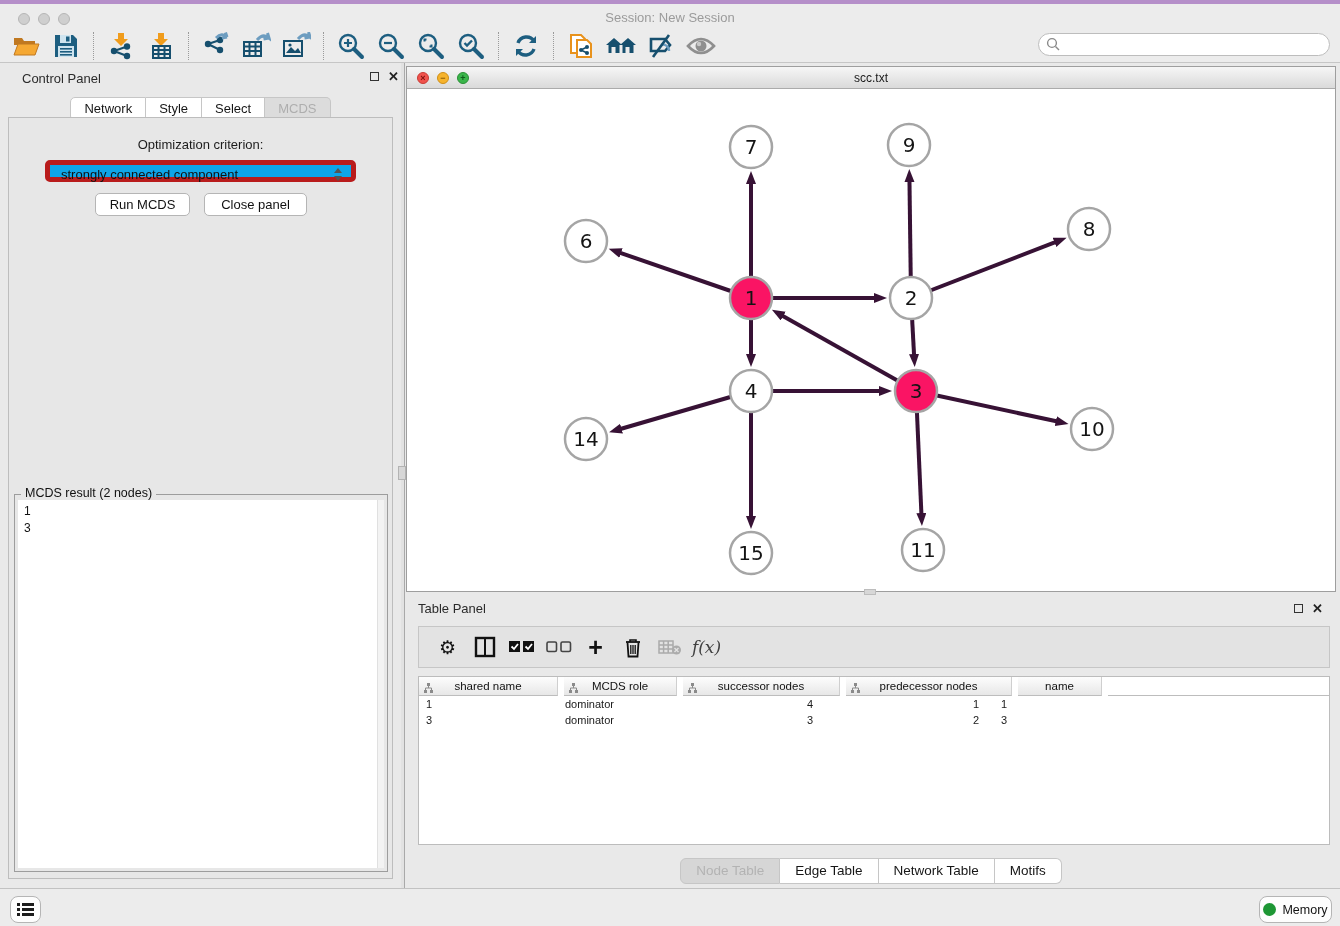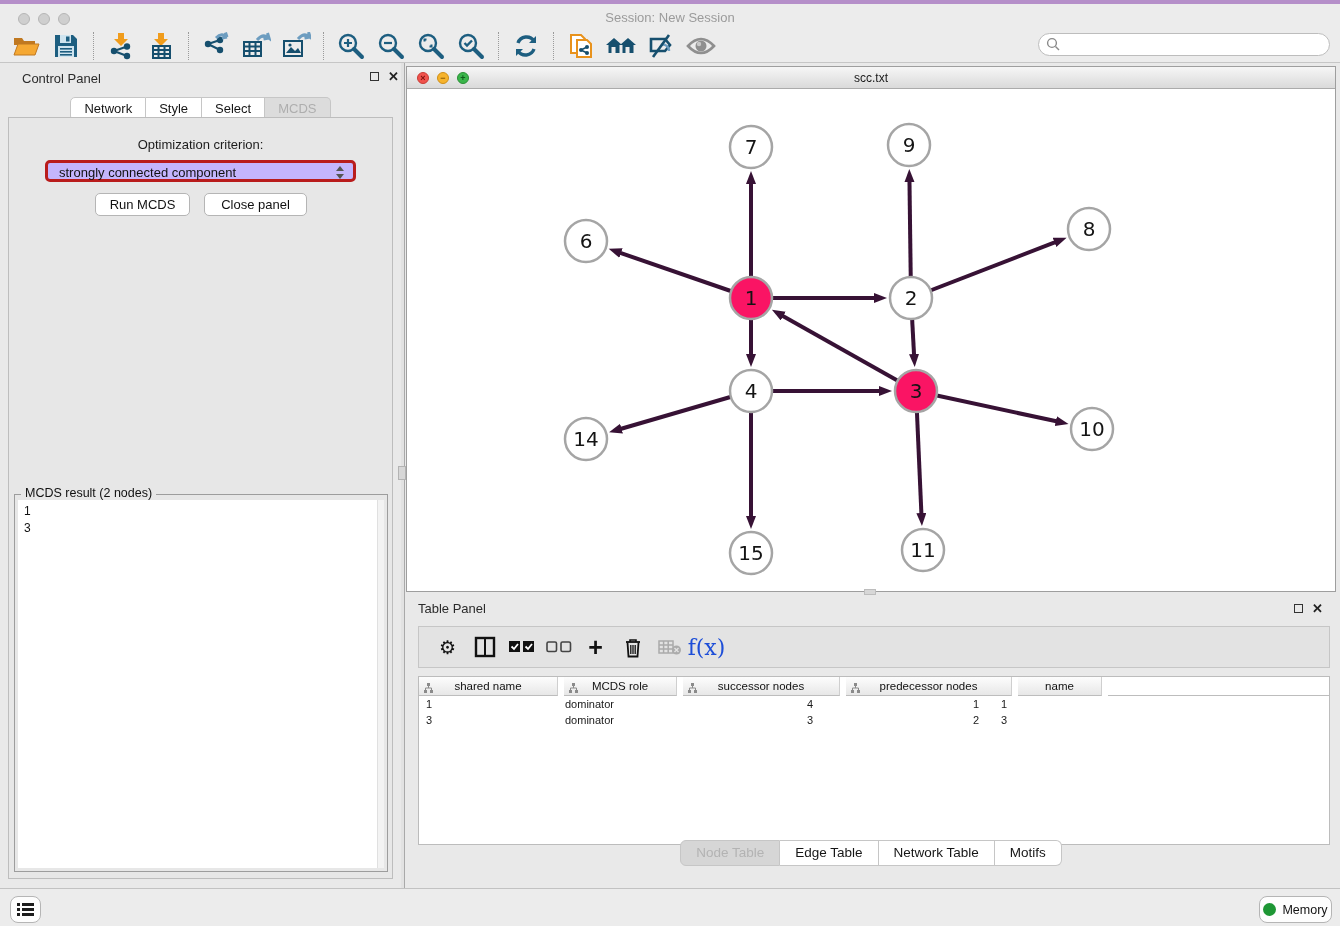--- a/index.html
+++ b/index.html
@@ -38,22 +38,22 @@
   .ctab { padding:3px 13px 4px; font-size:13px; background:#fff; border:1px solid #c6c6c6;
           border-left:none; color:#161616; cursor:default; }
   .ctab:first-child { border-left:1px solid #c6c6c6; border-radius:5px 0 0 5px; }
   .ctab:last-child { border-radius:0 5px 5px 0; }
   .ctab.active { background:#dcdcdc; color:#aeaeae; }
 
   .cp-box { position:absolute; left:8px; top:117px; width:385px; height:762px;
             background:#e7e7e7; border:1px solid #bdbdbd; }
   .opt-label { position:absolute; left:0; top:19px; width:100%; text-align:center;
                font-size:13px; color:#1c1c1c; }
-  .criterion { position:absolute; left:36px; top:42px; width:311px; height:22px; background:#c4b5fd;
-               border:3px solid #b91c1c; border-radius:5px; font-size:13px; color:#111;
+  .criterion { position:absolute; left:36px; top:42px; width:311px; height:22px; background:#0ea5e9;
+               border:5px solid #b91c1c; border-radius:5px; font-size:13px; color:#111;
                line-height:20px; padding:0 24px 0 11px; }
   .chevs { position:absolute; right:8px; top:3px; width:9px; }
   .chev { width:0; height:0; border-left:4.5px solid transparent; border-right:4.5px solid transparent; }
   .chev.up { border-bottom:5px solid #555; margin-bottom:3px; }
   .chev.down { border-top:5px solid #555; }
   .cp-btn { position:absolute; height:23px; background:#fff; border:1px solid #b5b5b5;
             border-radius:5px; font-size:13px; color:#111; text-align:center; line-height:21px; }
 
   .result-box { position:absolute; left:5px; top:376px; width:374px; height:378px;
                 border:1px solid #9d9d9d; }
@@ -85,37 +85,37 @@
   .tl.grn   { left:50px; background:#3ab54a; border:1px solid #2a8f36; color:#0e5c1a; }
   .net-canvas { position:absolute; left:0; top:22px; right:0; bottom:0; background:#fff; }
   .net-canvas svg text { font-family:"DejaVu Sans", sans-serif; }
 
   
   .table-panel { position:absolute; left:406px; top:596px; width:930px; height:292px; }
   .table-panel .panel-title { position:absolute; left:12px; top:5px; }
   .tp-toolbar { position:absolute; left:12px; top:30px; right:6px; height:42px; background:#e3e3e3;
                 border:1px solid #c6c6c6; display:flex; align-items:center; padding-left:10px; }
   .tp-btn { width:37px; height:34px; display:flex; align-items:center; justify-content:center; flex:0 0 auto; }
-  .fx-glyph { font-family:"DejaVu Serif", serif; font-size:22px; color:#1d4ed8; }
+  .fx-glyph { font-family:"DejaVu Serif", serif; font-style:italic; font-size:17px; color:#404040; }
   .gear-glyph { font-size:19px; color:#111; }
   .plus-glyph { font-size:25px; font-weight:bold; color:#111; line-height:20px; }
 
   .tp-table { position:absolute; left:12px; top:80px; right:6px; height:169px; background:#fff;
               border:1px solid #bcbcbc; overflow:hidden; }
   .thead { display:flex; height:19px;gap:6px; }
   .th { position:relative; background:linear-gradient(#fdfdfd,#e7e7e7); border-right:1px solid #cfcfcf;
         border-bottom:1px solid #bdbdbd; font-size:11.5px; color:#111; text-align:center;
         line-height:18px; flex:0 0 auto; }
   .th .col-icon { position:absolute; left:5px; top:4px; }
   .th.filler { flex:1 1 auto; background:#fff; border-right:none; }
   .trow { display:flex; height:16px; font-size:11px; color:#1a1a1a; }
   .td { flex:0 0 auto; line-height:16px; padding:0 7px; white-space:nowrap; overflow:hidden; }
   .td.r { text-align:right; padding-right:15px; }
 
-  .btab-row { position:absolute; left:0; right:0; top:244px; display:flex; justify-content:center; }
+  .btab-row { position:absolute; left:0; right:0; top:262px; display:flex; justify-content:center; }
   .btab { padding:4px 15px 5px; font-size:13.5px; background:#fff; border:1px solid #c6c6c6;
           border-left:none; color:#161616; }
   .btab:first-child { border-left:1px solid #c6c6c6; border-radius:6px 0 0 6px; }
   .btab:last-child { border-radius:0 6px 6px 0; }
   .btab.active { background:#d6d6d6; color:#b3b3b3; }
 
   
   .statusbar { position:absolute; left:0; top:888px; width:100%; height:38px; background:#ececec;
                border-top:1px solid #c2c2c2; }
   .sb-btn { position:absolute; top:7px; height:27px; background:#fdfdfd; border:1px solid #b5b5b5;

